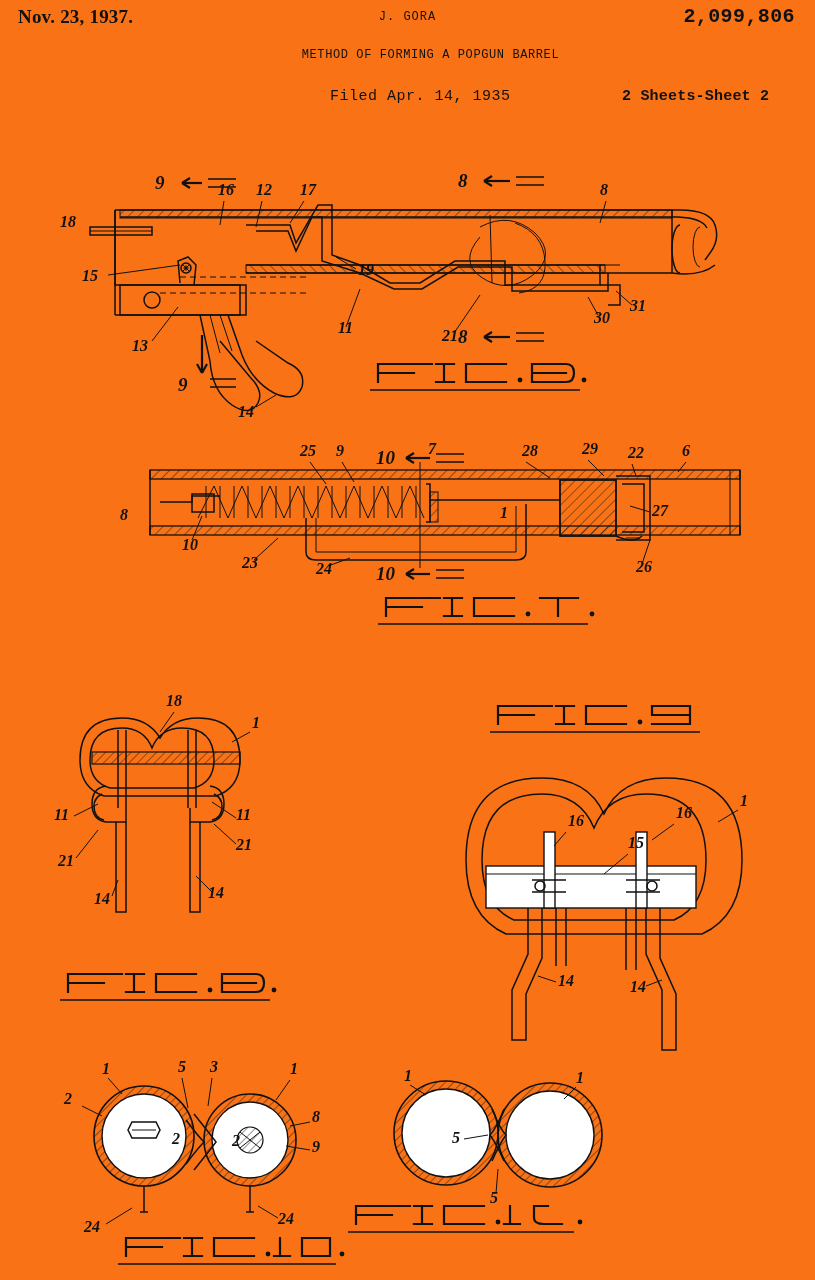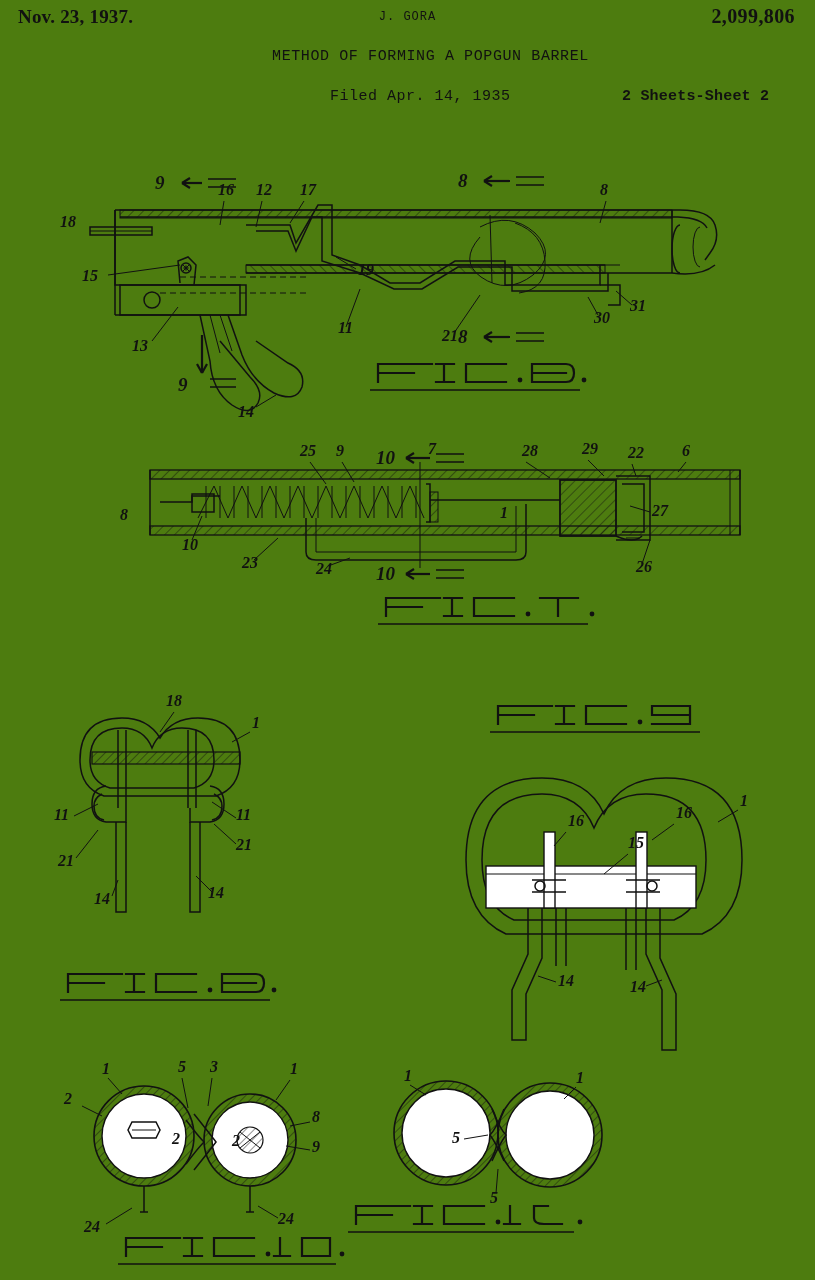--- a/index.html
+++ b/index.html
@@ -1,23 +1,23 @@
 <!DOCTYPE html>
 <html><head>
 <meta charset="utf-8">
 <style>
   html,body{margin:0;padding:0;background:#fff;}
   body{width:815px;height:1280px;position:relative;font-family:"Liberation Serif",serif;color:#111;overflow:hidden;}
-  .sheet{position:absolute;inset:0;background:#4d7c0f;}
+  .sheet{position:absolute;inset:0;background:#f97316;}
 
   
   .hdr-date{position:absolute;left:18px;top:6px;font-family:"Liberation Serif",serif;font-weight:bold;font-size:19px;letter-spacing:.2px;}
   .hdr-author{position:absolute;left:0;right:0;top:10px;text-align:center;font-family:"Liberation Mono",monospace;font-size:12px;letter-spacing:1px;}
-  .hdr-num{position:absolute;right:20px;top:5px;font-family:Liberation Serif, serif;font-weight:bold;font-size:20px;letter-spacing:.4px;}
-  .hdr-title{position:absolute;left:0;right:0;top:48px;text-align:center;font-family:"Liberation Mono",monospace;font-size:15px;letter-spacing:.6px;padding-left:46px;}
+  .hdr-num{position:absolute;right:20px;top:5px;font-family:Liberation Mono, monospace;font-weight:bold;font-size:20px;letter-spacing:.4px;}
+  .hdr-title{position:absolute;left:0;right:0;top:48px;text-align:center;font-family:"Liberation Mono",monospace;font-size:12px;letter-spacing:.6px;padding-left:46px;}
   .hdr-filed{position:absolute;left:330px;top:88px;font-family:"Liberation Mono",monospace;font-size:15px;letter-spacing:.5px;}
   .hdr-sheets{position:absolute;left:622px;top:88px;font-family:"Liberation Mono",monospace;font-size:15px;letter-spacing:.2px;font-weight:bold;}
 
   
   .fig{position:absolute;}
   svg{display:block;overflow:visible;}
   .ln{fill:none;stroke:#111;stroke-width:1.5;}
   .ln-thin{fill:none;stroke:#111;stroke-width:1;}
   .ln-thick{fill:none;stroke:#111;stroke-width:2.2;}
   .dash{fill:none;stroke:#111;stroke-width:1;stroke-dasharray:6 4;}

